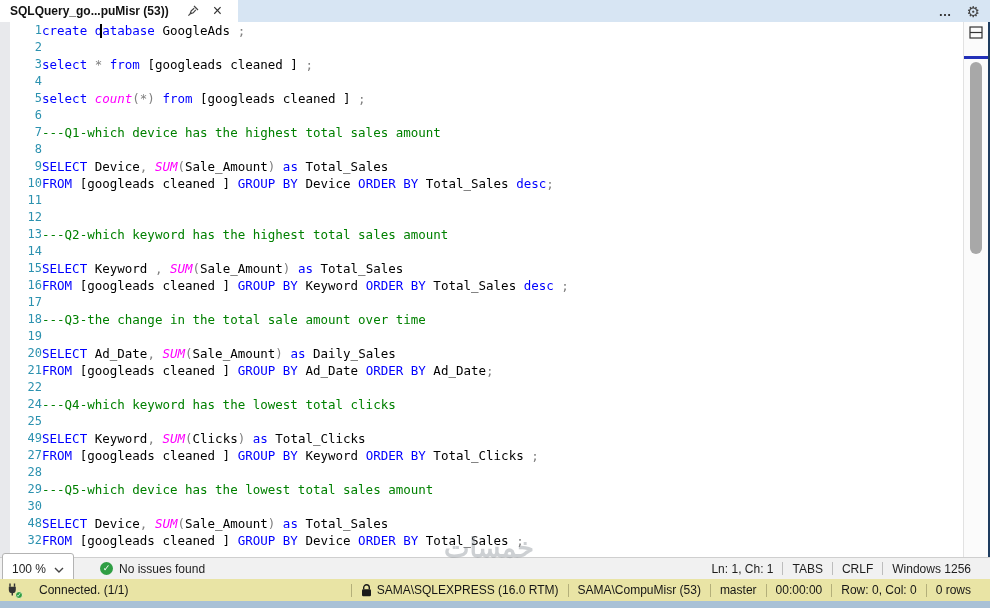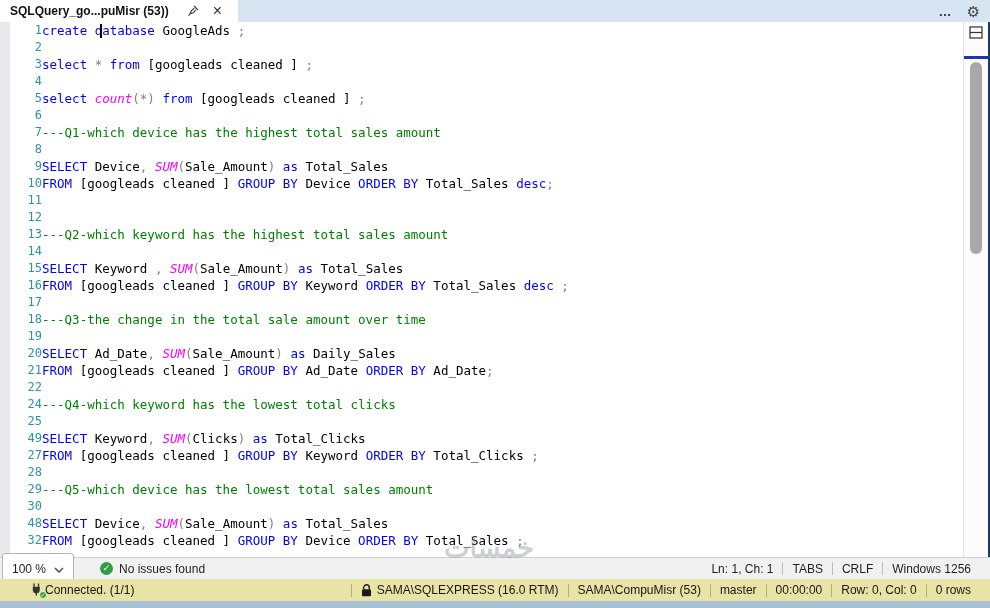--- a/index.html
+++ b/index.html
@@ -84,21 +84,21 @@
     line-height:1;
   }
   .bar-right { margin-left:auto; display:flex; align-items:center; padding-right:10px; }
   .seg { padding:0 9px; white-space:nowrap; display:inline-flex; align-items:center; gap:5px; }
   .sep { width:1px; height:13px; background:#bdbdbd; display:inline-block; }
 
   .status2 {
     position:absolute; left:0; top:579px; width:990px; height:22px;
     background:#e9e4a5; display:flex; align-items:center; font-size:12px; color:#161616;
   }
-  .conn { display:flex; align-items:center; gap:1px; padding-left:6px;margin-left:24px; }
+  .conn { display:flex; align-items:center; gap:19px; padding-left:6px; }
   .plug-wrap { position:relative; width:14px; height:14px; }
   .plug-badge {
     position:absolute; right:-3px; bottom:-2px; width:8px; height:8px; border-radius:50%;
     background:#2f9e44; color:#fff; font-size:6px; display:flex; align-items:center; justify-content:center;
     border:1px solid #f4f0c0; line-height:1;
   }
   .status2 .sep { background:#b4af7a; }
 
   .bottom-strip { position:absolute; left:0; top:601px; width:990px; height:7px; background:#a9c1d6; }
 

